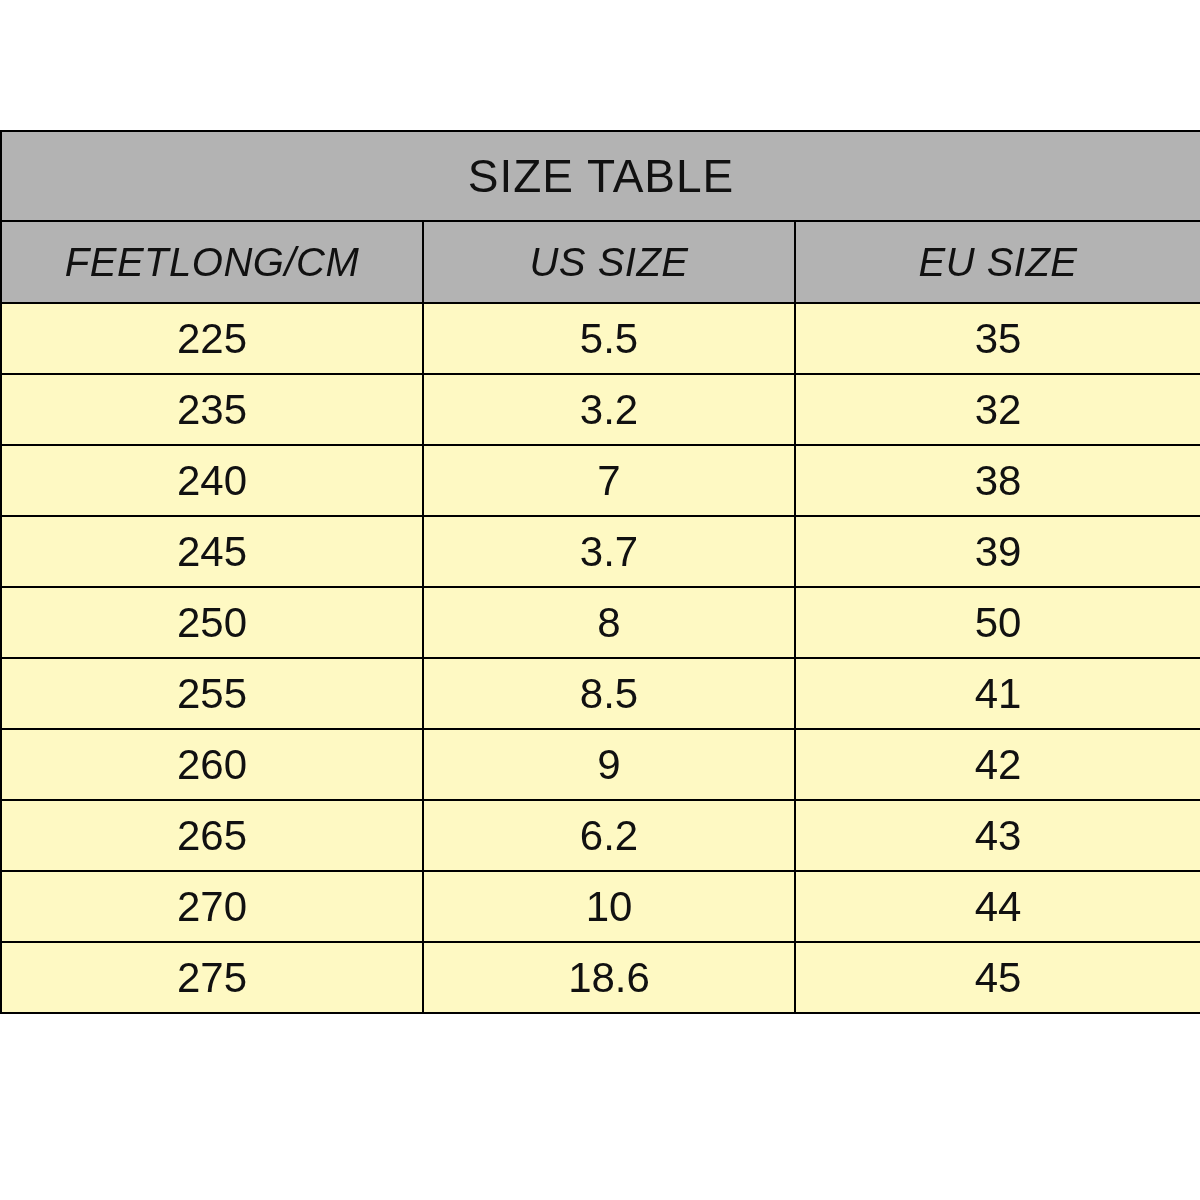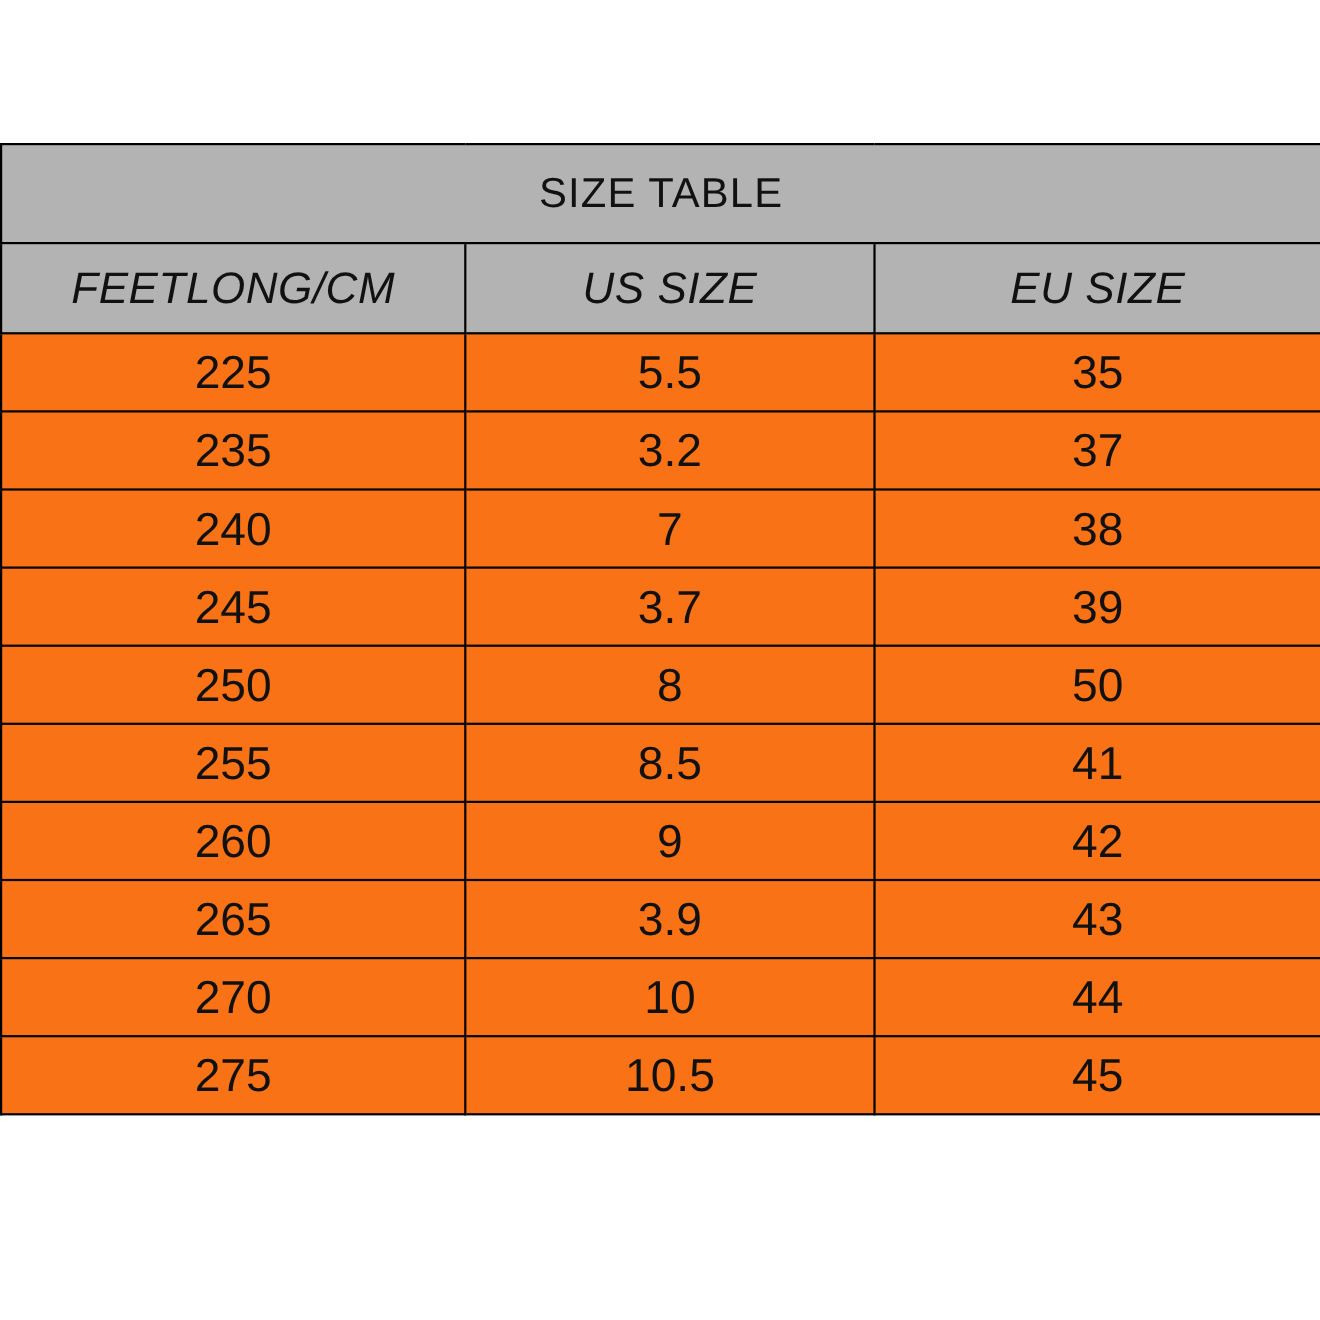--- a/index.html
+++ b/index.html
@@ -39,36 +39,36 @@
     vertical-align: middle;
     color: #111111;
     font-weight: 400;
     padding: 0;
   }
 
   
   tr.title-row td {
     background: #b3b3b3;
     height: 88px;
-    font-size: 38px;
+    font-size: 46px;
     letter-spacing: 1px;
   }
 
   
   tr.head-row td {
     background: #b3b3b3;
     height: 80px;
     font-size: 40px;
     letter-spacing: 0.5px;
     font-style: italic;
   }
 
   
   tr.body-row td {
-    background: #f97316;
+    background: #fef9c3;
     height: 69px;
     font-size: 42px;
   }
 
   
   col.c1 { width: 422px; }
   col.c2 { width: 372px; }
   col.c3 { width: 406px; }
 
   
@@ -96,21 +96,21 @@
         </tr>
 
         <tr class="body-row">
           <td>225</td>
           <td>5.5</td>
           <td>35</td>
         </tr>
         <tr class="body-row">
           <td>235</td>
           <td>3.2</td>
-          <td>37</td>
+          <td>32</td>
         </tr>
         <tr class="body-row">
           <td>240</td>
           <td>7</td>
           <td>38</td>
         </tr>
         <tr class="body-row">
           <td>245</td>
           <td>3.7</td>
           <td>39</td>
@@ -125,29 +125,29 @@
           <td>8.5</td>
           <td>41</td>
         </tr>
         <tr class="body-row">
           <td>260</td>
           <td>9</td>
           <td>42</td>
         </tr>
         <tr class="body-row">
           <td>265</td>
-          <td>3.9</td>
+          <td>6.2</td>
           <td>43</td>
         </tr>
         <tr class="body-row">
           <td>270</td>
           <td>10</td>
           <td>44</td>
         </tr>
         <tr class="body-row">
           <td>275</td>
-          <td>10.5</td>
+          <td>18.6</td>
           <td>45</td>
         </tr>
       </tbody>
     </table>
   </div>
 </div>
 
 </body></html>

